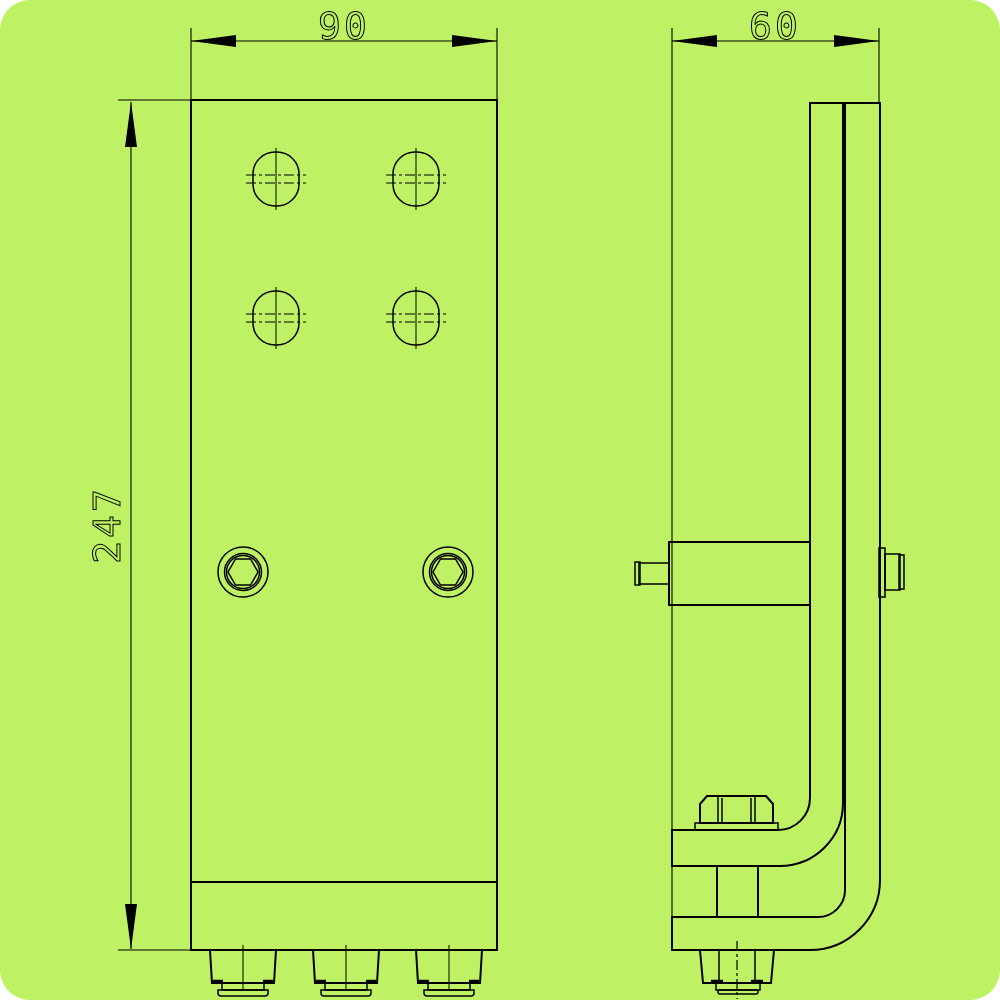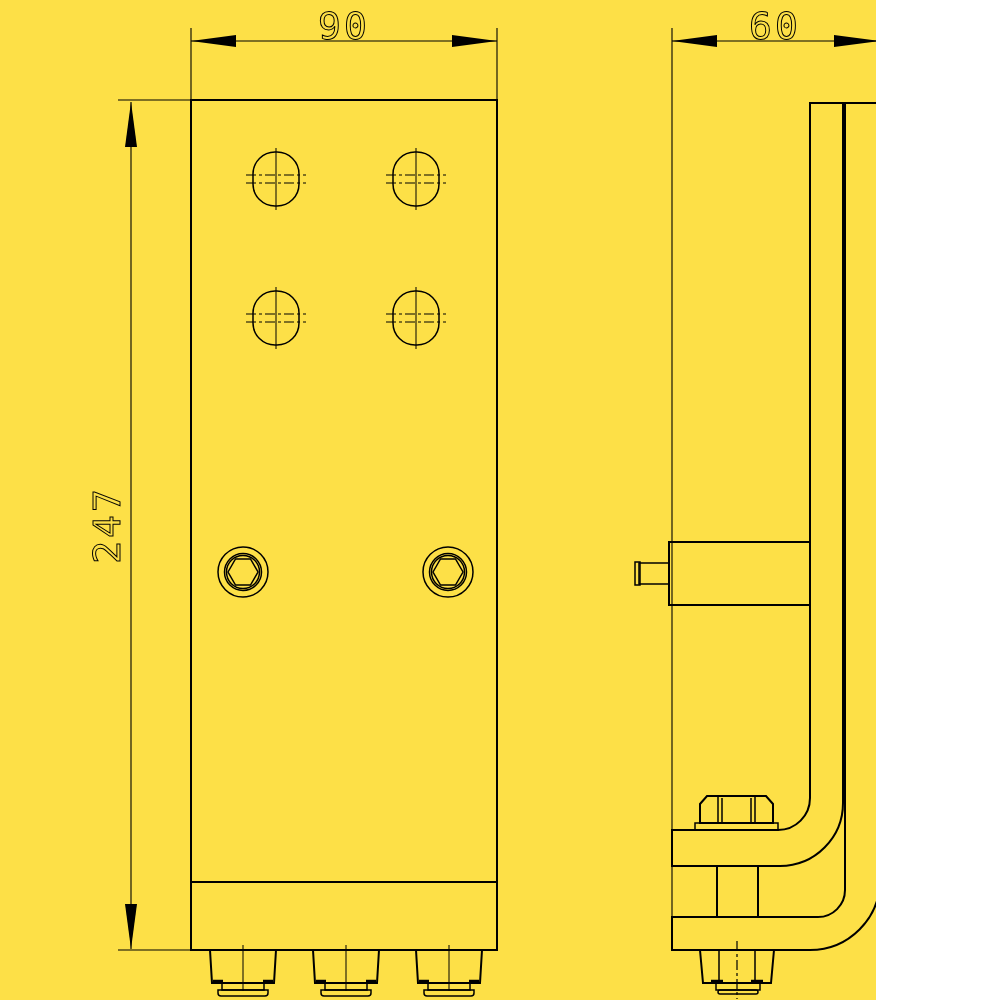--- a/index.html
+++ b/index.html
@@ -1,16 +1,16 @@
 <!DOCTYPE html>
 <html><head>
 <meta charset="utf-8">
 <style>
   html,body{margin:0;padding:0;background:#ffffff;}
-  .page{position:relative;width:876px;height:1000px;background:#fde047;overflow:hidden;}
+  .page{position:relative;width:1000px;height:1000px;background:#bef264;overflow:hidden;border-radius:30px;}
   svg{display:block;}
   .obj{stroke:#000;stroke-width:2;fill:none;stroke-linejoin:miter;}
   .det{stroke:#000;stroke-width:1.5;fill:none;}
   .thin{stroke:#000;stroke-width:1.1;fill:none;}
   .cl{stroke:#000;stroke-width:1;fill:none;}
   .dash{stroke:#000;stroke-width:1.2;fill:none;stroke-dasharray:10 3 3 3;}
   .tick{stroke:#000;stroke-width:2.5;fill:none;}
   .arrow{fill:#000;stroke:none;}
   .dimtext{font-family:"DejaVu Sans Mono","Liberation Mono",monospace;font-size:38px;letter-spacing:3px;fill:none;stroke:#000;stroke-width:1;}
 </style>

